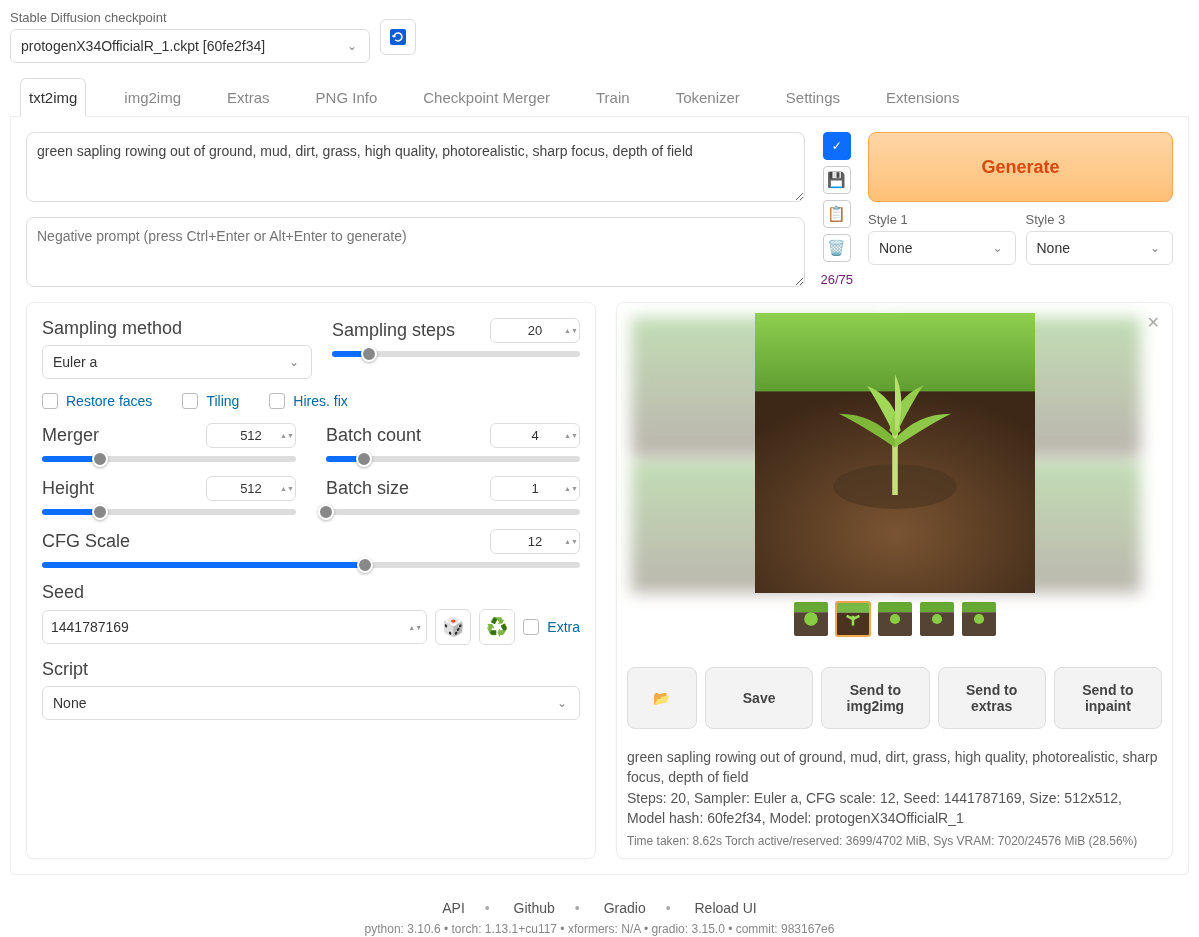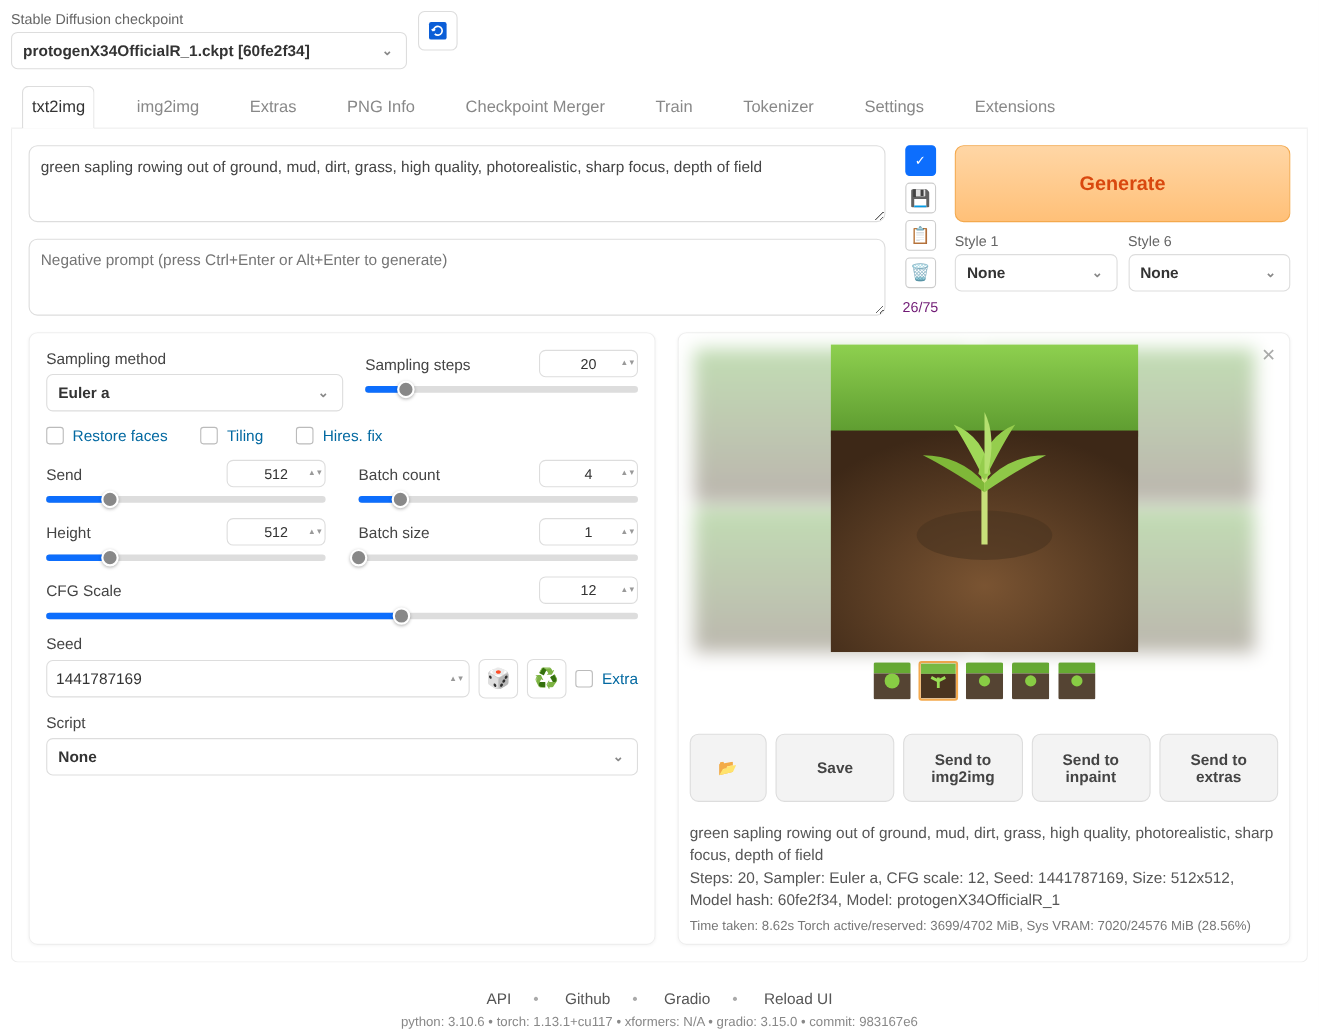--- a/index.html
+++ b/index.html
@@ -1,20 +1,20 @@
 <!DOCTYPE html>
 <html><head>
 <meta charset="utf-8">
 <style>
 * { box-sizing: border-box; margin: 0; padding: 0; }
 body { font-family: -apple-system, BlinkMacSystemFont, "Segoe UI", Arial, sans-serif; font-size: 14px; color: #333; background: #fff; padding: 10px; }
-.top-row { display: flex; align-items: flex-start; gap: 10px; margin-bottom: 15px; }
+.top-row { display: flex; align-items: center; gap: 10px; margin-bottom: 15px; }
 .topbar-label { font-size: 13px; color: #666; margin-bottom: 4px; display: block; }
 .checkpoint-select { width: 360px; }
-.select-input, .dropdown { width: 100%; padding: 8px 10px; border: 1px solid #ddd; border-radius: 6px; background: #fff; position: relative; font-weight: bold; }
+.select-input, .dropdown { width: 100%; padding: 8px 10px; border: 1px solid #ddd; border-radius: 6px; background: #fff; position: relative; }
 .select-caret { position: absolute; right: 12px; top: 50%; transform: translateY(-50%); color: #888; pointer-events: none; font-size: 12px; }
 .refresh-btn { width: 36px; height: 36px; border: 1px solid #ddd; border-radius: 6px; display: flex; align-items: center; justify-content: center; cursor: pointer; }
 .refresh-btn svg rect { fill:#0b5ed7; }
 .tabs { border-bottom: 1px solid #eee; display: flex; gap: 30px; padding: 0 10px; align-items: flex-end; }
 .tab { padding: 10px 8px; color: #888; cursor: pointer; font-size: 15px; }
 .tab.selected { color: #333; border: 1px solid #ddd; border-bottom: 1px solid #fff; border-radius: 6px 6px 0 0; margin-bottom: -1px; background: #fff; }
 .main { border: 1px solid #eee; border-top: none; border-radius: 0 0 6px 6px; padding: 15px; }
 .prompt-row { display: flex; gap: 15px; margin-bottom: 15px; }
 .prompt-col { flex: 1; display: flex; flex-direction: column; gap: 15px; }
 .prompt-box { width: 100%; min-height: 70px; padding: 10px; border: 1px solid #ddd; border-radius: 8px; resize: both; font-family: inherit; font-size: 14px; color: #444;}
@@ -23,21 +23,21 @@
 .side-icon.active { background: #0d6efd; border-color: #0d6efd; color: #fff; font-size: 12px;}
 .token-count { font-size: 13px; color: #701a75; margin-top: 4px; }
 .gen-col { width: 305px; display: flex; flex-direction: column; gap: 10px; }
 .generate-btn { width: 100%; height: 70px; background: linear-gradient(#ffd6a5, #ffc078); border: 1px solid #f4a94d; border-radius: 8px; color: #d9480f; font-size: 18px; font-weight: 600; cursor: pointer; }
 .style-row { display: flex; gap: 10px; }
 .style-item { flex: 1; }
 .style-label { font-size: 13px; color: #666; margin-bottom: 4px; display: block; }
 .mid-row { display: flex; gap: 20px; }
 .settings-panel { flex: 0 0 570px; border: 1px solid #eee; border-radius: 8px; padding: 15px; box-shadow: 0 1px 3px rgba(0,0,0,0.04); }
 .param-row { margin-bottom: 14px; }
-.param-label { font-size: 14px; color: #444; margin-bottom: 6px; display: block; }
+.param-label { font-size: 18px; color: #444; margin-bottom: 6px; display: block; }
 .two-col { display: flex; gap: 30px; }
 .two-col > div { flex: 1; }
 .slider { flex: 1; appearance: none; height: 6px; background: #ddd; border-radius: 3px; position: relative; }
 .slider-fill { position: absolute; height: 100%; background: #0d6efd; border-radius: 3px; left: 0; }
 .slider-thumb { position: absolute; width: 16px; height: 16px; background: #888; border: 2px solid #fff; border-radius: 50%; top: 50%; transform: translate(-50%, -50%); box-shadow: 0 1px 3px rgba(0,0,0,0.3); }
 .num-input { width: 90px; padding: 4px 6px; border: 1px solid #ddd; border-radius: 6px; text-align: center; font-size: 13px; position: relative;}
 .num-spinner { position: absolute; right: 3px; top: 2px; bottom: 2px; width: 12px; display: flex; flex-direction: column; font-size: 7px; color: #999; justify-content: space-around;}
 .checkbox-row { display: flex; gap: 30px; margin-bottom: 14px; }
 .checkbox-item { display: flex; align-items: flex-end; gap: 8px; font-size: 14px; color: #0369a1;}
 .checkbox { width: 16px; height: 16px; border: 1.5px solid #bbb; border-radius: 3px; cursor: pointer; }
@@ -119,21 +119,21 @@
     <div class="gen-col">
       <button class="generate-btn">Generate</button>
       <div class="style-row">
         <div class="style-item">
           <span class="style-label">Style 1</span>
           <div class="dd-wrap">
               <div class="select-input"><span>None</span><span class="select-caret">⌄</span></div>
             </div>
         </div>
         <div class="style-item">
-          <span class="style-label">Style 6</span>
+          <span class="style-label">Style 3</span>
           <div class="dd-wrap">
               <div class="select-input"><span>None</span><span class="select-caret">⌄</span></div>
             </div>
         </div>
       </div>
     </div>
   </div>
 
   <div class="mid-row">
 
@@ -169,21 +169,21 @@
         <div class="checkbox-item">
             <div class="checkbox"></div>
             <span>Hires. fix</span>
           </div>
       </div>
 
       <div class="two-col">
         <div>
           <div class="param-row">
             <div class="steps-header">
-                <span class="param-label" style="margin:0">Send</span>
+                <span class="param-label" style="margin:0">Merger</span>
                 <div class="num-input"><span>512</span><span class="num-spinner">▲▼</span></div>
               </div>
             <div class="slider">
                 <div class="slider-fill" style="width:23%"></div>
                 <div class="slider-thumb" style="left:23%"></div>
               </div>
           </div>
           <div class="param-row">
             <div class="steps-header">
                 <span class="param-label" style="margin:0">Height</span>
@@ -325,22 +325,22 @@
             </svg>
           </div>
       </div>
 
       <div class="out-btn-row">
         <div class="out-btn" style="flex:0 0 70px">
             <span>📂</span>
           </div>
         <div class="out-btn">Save</div>
         <div class="out-btn">Send to img2img</div>
+        <div class="out-btn">Send to extras</div>
         <div class="out-btn">Send to inpaint</div>
-        <div class="out-btn">Send to extras</div>
       </div>
 
       <div class="info-text">
         <div>green sapling rowing out of ground, mud, dirt, grass, high quality, photorealistic, sharp focus, depth of field</div>
         <div>Steps: 20, Sampler: Euler a, CFG scale: 12, Seed: 1441787169, Size: 512x512, Model hash: 60fe2f34, Model: protogenX34OfficialR_1</div>
       </div>
       <div class="time-info">Time taken: 8.62s   Torch active/reserved: 3699/4702 MiB, Sys VRAM: 7020/24576 MiB (28.56%)</div>
     </div>
   </div>
 </div>

